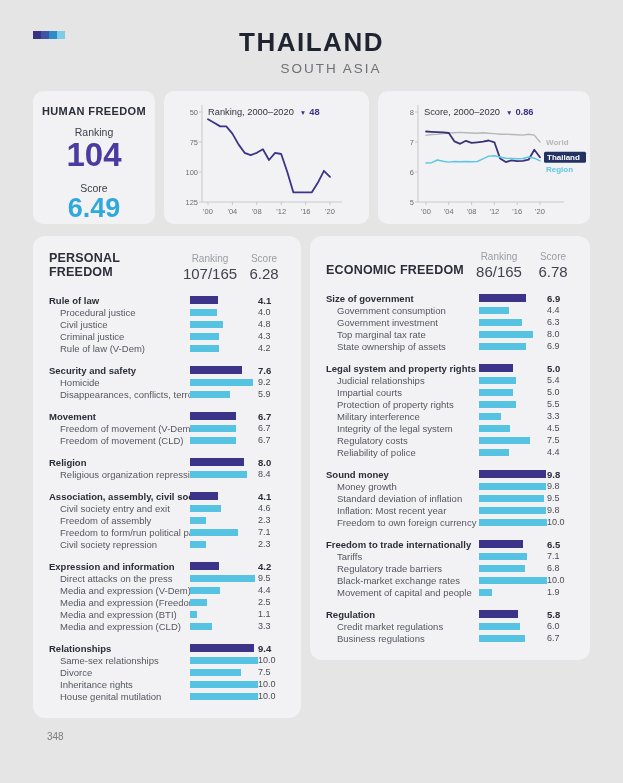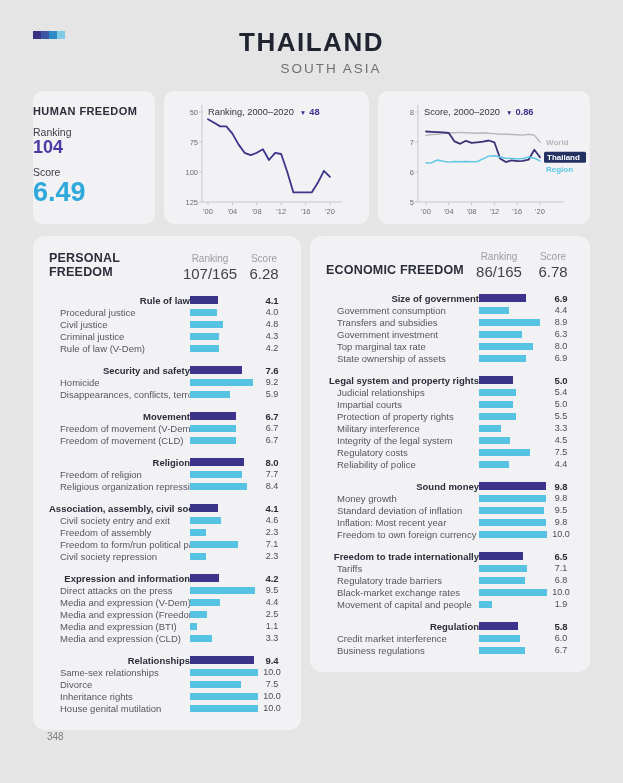--- a/index.html
+++ b/index.html
@@ -10,48 +10,48 @@
   
   .logo { position:absolute; left:33px; top:31px; display:flex; }
   .logo-sq { width:8px; height:8px; display:block; }
   
   .hdr { text-align:center; padding-top:27px; }
   .hdr h1 { margin:0; font-size:26px; font-weight:700; letter-spacing:1.5px; color:#1f2430; }
   .hdr .sub { margin-top:3px; font-size:13.5px; letter-spacing:2px; color:#6f7075;padding-left:39px; }
   
   .cards-row { display:flex; margin:15px 33px 0 33px; gap:9px; }
   .card { background:#f2f2f5; border-radius:10px; }
-  .hf-card { width:122px; height:133px; box-sizing:border-box; text-align:left; padding-top:14px; flex:none; }
+  .hf-card { width:122px; height:133px; box-sizing:border-box; text-align:center; padding-top:14px; flex:none; }
   .hf-title { font-size:11px; font-weight:700; color:#2b2d39; letter-spacing:0.4px; }
   .hf-label { font-size:10.5px; color:#3e4049; margin-top:9px; }
-  .hf-rank  { font-size:18px; font-weight:700; color:#4b3aa0; line-height:1.05; }
+  .hf-rank  { font-size:33px; font-weight:700; color:#4b3aa0; line-height:1.05; }
   .hf-score { font-size:27px; font-weight:700; color:#2fa8dc; line-height:1.05; }
   .chart-card { height:133px; flex:none; }
   .chart-card svg { display:block; font-family:"Liberation Sans", sans-serif; }
   
   .panels-row { display:flex; justify-content:space-between; align-items:flex-start; margin:12px 33px 0 33px; }
   .panel { background:#f2f2f5; border-radius:12px; box-sizing:border-box; padding:15px 15px 16px 16px; }
   .panel-left  { width:268px; }
   .panel-right { width:280px; }
   .panel-header { display:flex; align-items:flex-end; margin-bottom:12px; }
   .panel-title { flex:1; font-size:12.5px; font-weight:700; color:#2b2d39; letter-spacing:0.2px; padding-bottom:3px; }
   .col { flex:none; text-align:center; }
   .col-ranking { width:64px; }
   .col-score { width:44px; }
   .col-label { font-size:10px; color:#9b9da3; }
   .col-value { font-size:15px; color:#40434c; margin-top:1px; }
   .group { margin-top:10px; }
   .group:first-child { margin-top:0; }
   .row { display:flex; align-items:center; height:12px; }
   .rlabel { flex:1; font-size:9.5px; color:#55575f; padding-left:11px; white-space:nowrap; overflow:hidden; }
-  .row.cat .rlabel { padding-left:0; font-weight:700; color:#2b2d39;text-align:right; }
+  .row.cat .rlabel { padding-left:0; font-weight:700; color:#2b2d39; }
   .rtrack { width:68px; flex:none; }
   .rbar { display:block; height:7px; background:#56c3e2; }
   .row.cat .rbar { height:8px; background:#3b3488; }
-  .rval { width:28px; flex:none; text-align:center; font-size:9px; color:#4a4c55; }
+  .rval { width:28px; flex:none; text-align:left; font-size:9px; color:#4a4c55; }
   .row.cat .rval { font-weight:700; font-size:9.5px; color:#2b2d39; }
   .page-number { position:absolute; left:47px; top:731px; font-size:10px; color:#7c7d82; }
 </style>
 </head>
 <body>
 
 <div class="page">
 
   <div class="logo">
       <span class="logo-sq" style="background: rgb(58, 49, 131);"></span>
@@ -238,27 +238,20 @@
           </div>
           <div class="group">
             <div class="row cat">
               <span class="rlabel">Religion</span>
               <span class="rtrack">
                 <span class="rbar" style="width: 80%;"></span>
               </span>
               <span class="rval">8.0</span>
             </div>
             <div class="row">
-              <span class="rlabel">Freedom of religion</span>
-              <span class="rtrack">
-                <span class="rbar" style="width: 77%;"></span>
-              </span>
-              <span class="rval">7.7</span>
-            </div>
-            <div class="row">
               <span class="rlabel">Religious organization repression</span>
               <span class="rtrack">
                 <span class="rbar" style="width: 84%;"></span>
               </span>
               <span class="rval">8.4</span>
             </div>
           </div>
           <div class="group">
             <div class="row cat">
               <span class="rlabel">Association, assembly, civil society</span>
@@ -402,27 +395,20 @@
               <span class="rval">6.9</span>
             </div>
             <div class="row">
               <span class="rlabel">Government consumption</span>
               <span class="rtrack">
                 <span class="rbar" style="width: 44%;"></span>
               </span>
               <span class="rval">4.4</span>
             </div>
             <div class="row">
-              <span class="rlabel">Transfers and subsidies</span>
-              <span class="rtrack">
-                <span class="rbar" style="width: 89%;"></span>
-              </span>
-              <span class="rval">8.9</span>
-            </div>
-            <div class="row">
               <span class="rlabel">Government investment</span>
               <span class="rtrack">
                 <span class="rbar" style="width: 63%;"></span>
               </span>
               <span class="rval">6.3</span>
             </div>
             <div class="row">
               <span class="rlabel">Top marginal tax rate</span>
               <span class="rtrack">
                 <span class="rbar" style="width: 80%;"></span>
@@ -571,21 +557,21 @@
           </div>
           <div class="group">
             <div class="row cat">
               <span class="rlabel">Regulation</span>
               <span class="rtrack">
                 <span class="rbar" style="width: 58%;"></span>
               </span>
               <span class="rval">5.8</span>
             </div>
             <div class="row">
-              <span class="rlabel">Credit market interference</span>
+              <span class="rlabel">Credit market regulations</span>
               <span class="rtrack">
                 <span class="rbar" style="width: 60%;"></span>
               </span>
               <span class="rval">6.0</span>
             </div>
             <div class="row">
               <span class="rlabel">Business regulations</span>
               <span class="rtrack">
                 <span class="rbar" style="width: 67%;"></span>
               </span>

